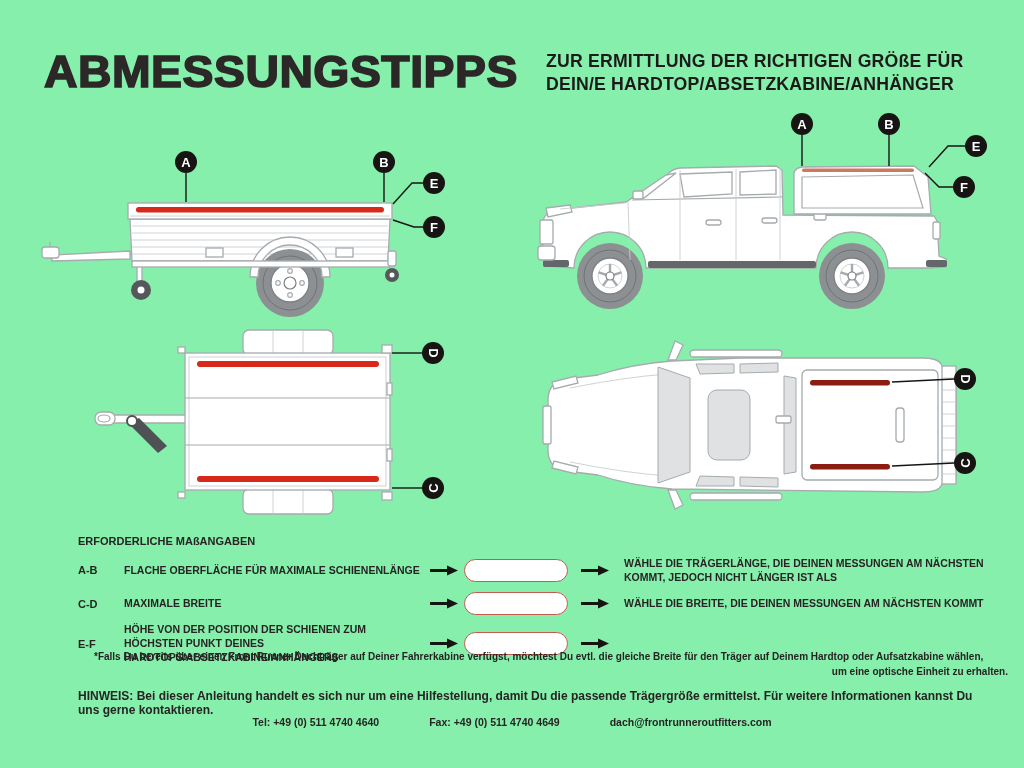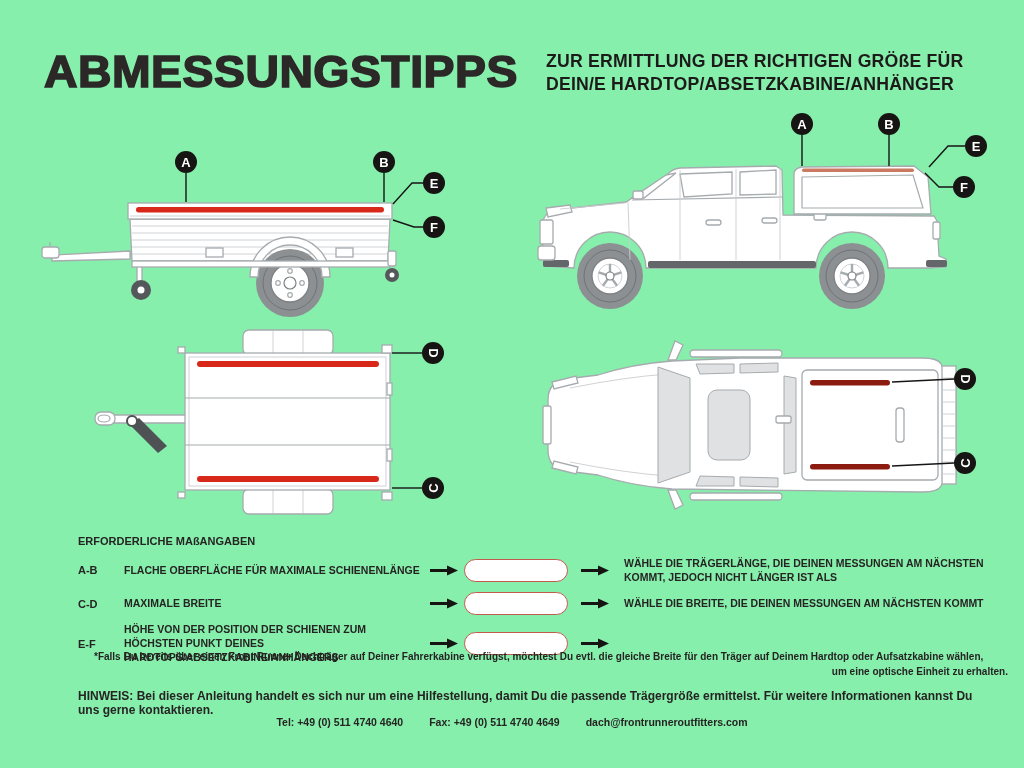--- a/index.html
+++ b/index.html
@@ -35,21 +35,21 @@
         align-items:center;margin-bottom:8px;font-size:10.5px;font-weight:bold;line-height:1.3;}
   .code{font-size:11px;}
   .arr svg{display:block;margin:0 auto;}
   .pill{width:102px;height:21px;border:1.5px solid #c25a4d;border-radius:12px;background:#fff;}
   .instr{padding-left:6px;}
   .footnote{position:absolute;left:94px;top:650px;width:914px;font-size:10px;
             font-weight:bold;line-height:1.45;}
   .footnote .l2{padding-left:9px;text-align:right;}
   .hinweis{position:absolute;left:78px;top:689px;width:914px;font-size:12px;font-weight:bold;}
   .contact{position:absolute;left:0;top:716px;width:1024px;display:flex;
-           justify-content:center;gap:26px;font-size:10.5px;font-weight:bold;}
+           justify-content:center;gap:50px;font-size:10.5px;font-weight:bold;}
 </style>
 </head>
 <body>
 
 <div class="page">
 
   <div class="title">ABMESSUNGSTIPPS</div>
   <div class="subtitle">
     <div>ZUR ERMITTLUNG DER RICHTIGEN GRÖßE FÜR</div>
     <div>DEIN/E HARDTOP/ABSETZKABINE/ANHÄNGER</div>

